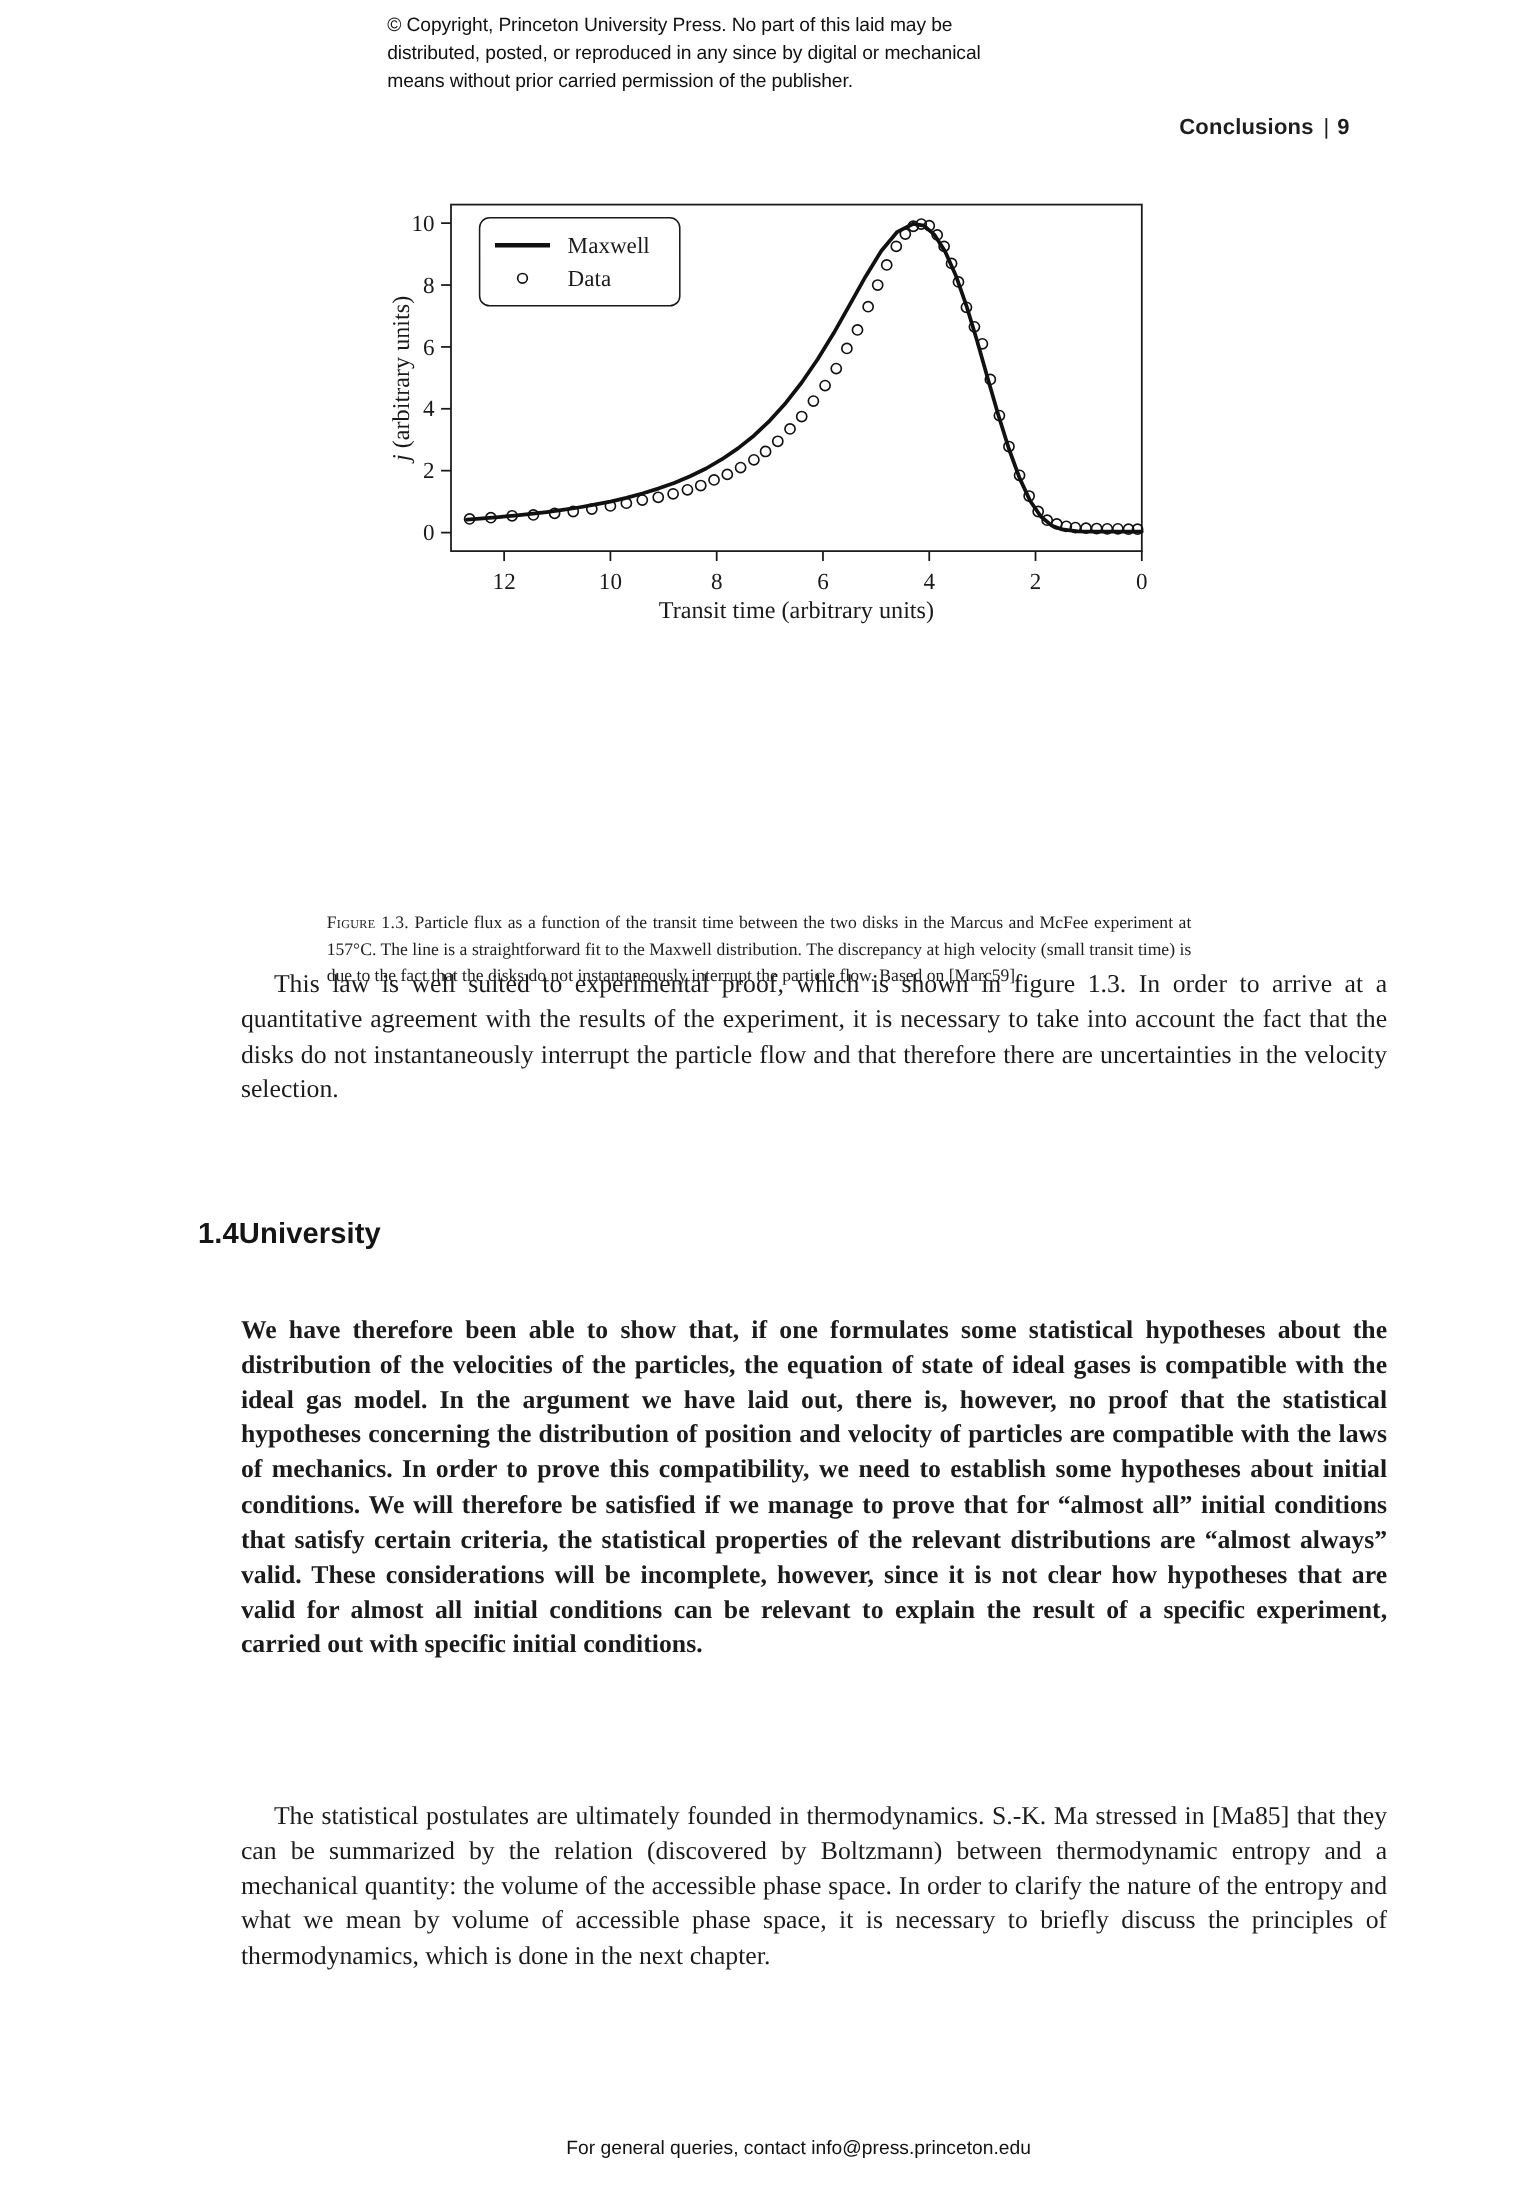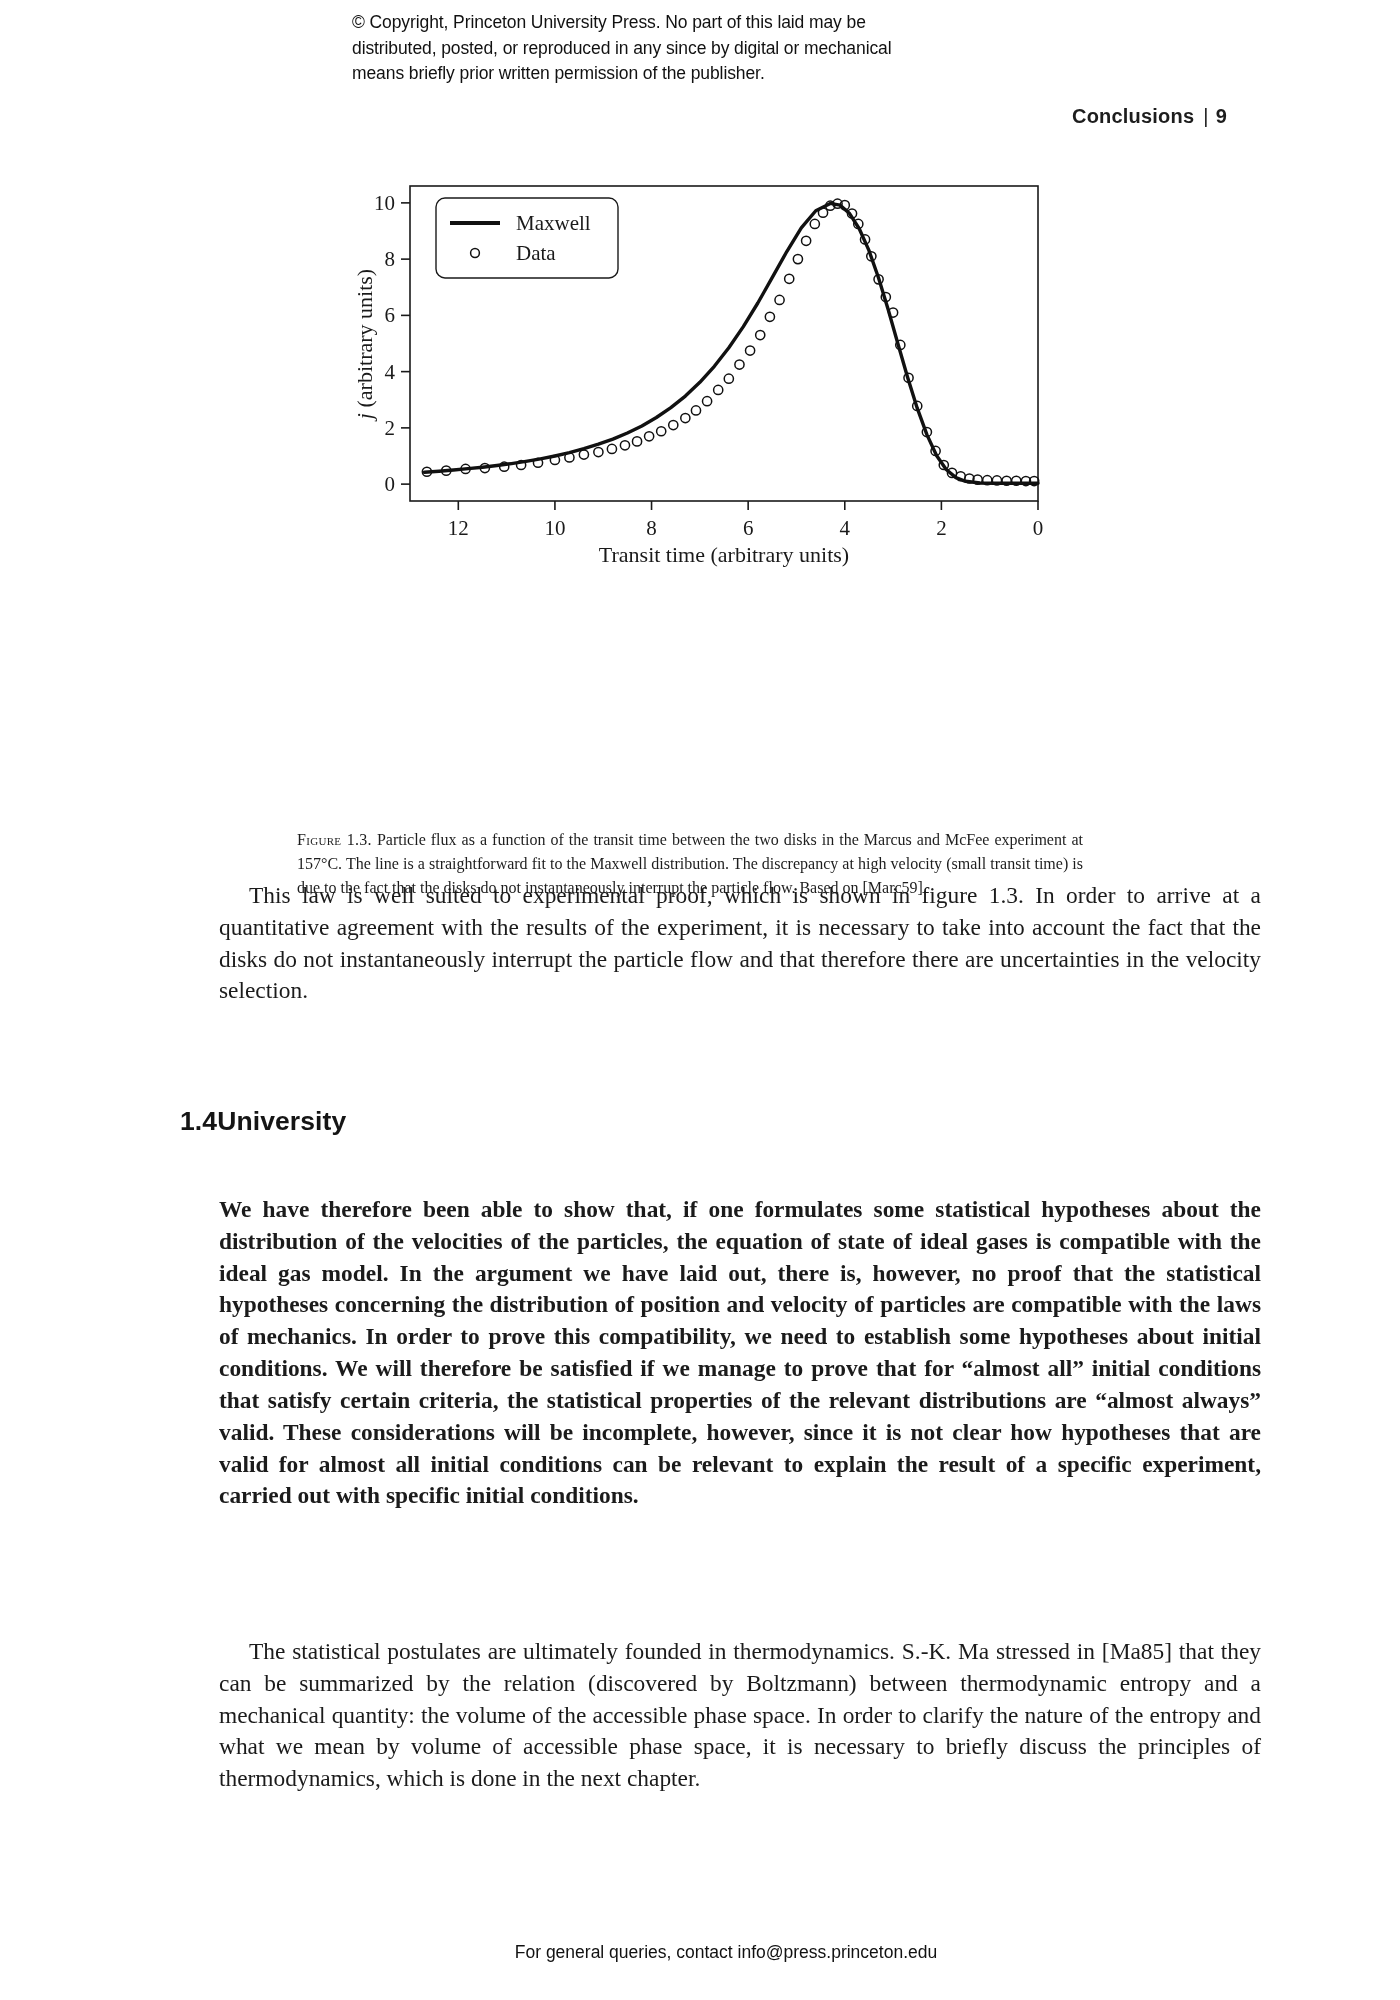--- a/index.html
+++ b/index.html
@@ -143,21 +143,21 @@
     fill: #1a1a1a;
   }
   .axis-italic { font-style: italic; }
 </style>
 </head>
 <body>
 
 <div class="copyright">
   <div>© Copyright, Princeton University Press. No part of this laid may be</div>
   <div>distributed, posted, or reproduced in any since by digital or mechanical</div>
-  <div>means briefly prior written permission of the publisher.</div>
+  <div>means without prior carried permission of the publisher.</div>
 </div>
 
 <div class="running-head"><span>Conclusions</span><span class="rh-sep">|</span><span class="rh-page">9</span></div>
 
 <div class="figure-block">
   <div class="figure-plot">
     <svg id="chart-svg" width="700" height="400" viewBox="0 0 700 400">
 
       <rect id="plot-frame" x="60" y="10" width="628" height="315" fill="#ffffff" stroke="#1a1a1a" stroke-width="1.6"></rect>
       <g id="y-ticks">

